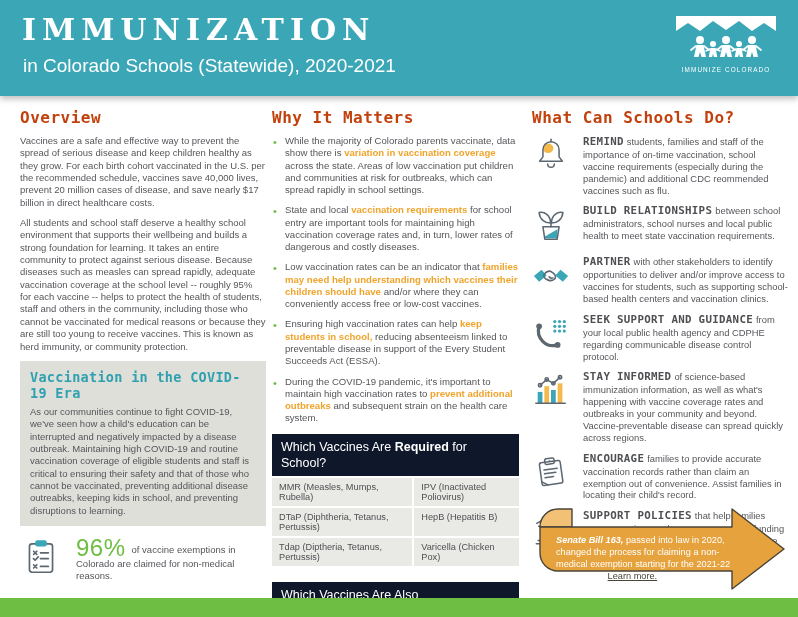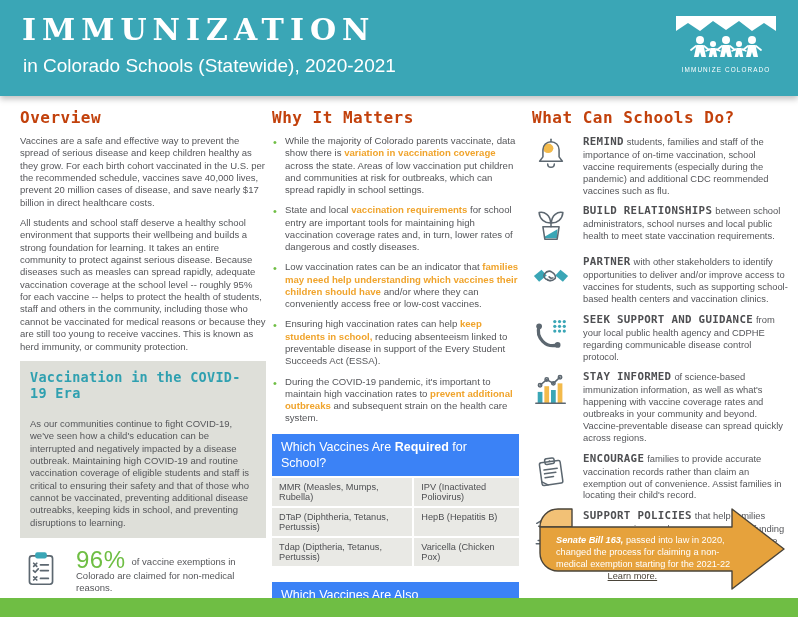--- a/index.html
+++ b/index.html
@@ -20,41 +20,41 @@
   .col-mid{left:272px;width:247px;}
   .col-right{left:532px;width:256px;}
 
   h2.section{font-family:"DejaVu Sans Mono",monospace;font-weight:700;color:#c2410c;
              font-size:16px;letter-spacing:.5px;margin:2px 0 8px;}
   p.body{font-size:9.5px;line-height:1.3;margin:0 0 8px;color:#55565A;}
 
   
   .covid-box{background:#DEDFD9;padding:8px 10px 9px;margin-top:4px;}
   .covid-box h3{font-family:"DejaVu Sans Mono",monospace;font-weight:700;color:#2FA0B0;
-                font-size:13.5px;margin:0 0 17px;letter-spacing:.3px;}
+                font-size:13.5px;margin:0 0 5px;letter-spacing:.3px;}
   .covid-box p{font-size:9.5px;line-height:1.3;margin:0;color:#55565A;}
 
   
   .stat{display:flex;gap:12px;margin-top:10px;align-items:flex-start;}
   .stat-icon{flex:0 0 44px;width:44px;}
   .stat-icon svg{width:42px;height:42px;}
   .stat-body{font-size:9.5px;line-height:1.32;color:#55565A;padding-top:2px;}
   .stat-value{font-size:24px;line-height:20px;color:#6FBE44;margin-right:6px;
               letter-spacing:.5px;vertical-align:-3px;}
 
   
   ul.bullets{list-style:none;margin:0 0 6px;padding:0;}
   ul.bullets li{position:relative;padding-left:13px;font-size:9.6px;line-height:1.28;
                 margin-bottom:8px;color:#55565A;}
   ul.bullets li::before{content:"\2022";position:absolute;left:1px;top:0;color:#6FBE44;
                         font-size:11px;}
   .hl{color:#F0A42C;font-weight:700;}
 
   
-  .tbl-header{background:#3b82f6;color:#fff;font-size:12.5px;font-weight:400;
+  .tbl-header{background:#0f172a;color:#fff;font-size:12.5px;font-weight:400;
               padding:5px 9px;line-height:1.3;margin-top:9px;}
   .tbl-header .bd{font-weight:700;}
   .tbl{display:grid;grid-template-columns:1.34fr 1fr;gap:2px;margin-top:2px;}
   .tbl .cell{background:#E9E9E5;padding:4px 7px;font-size:9.2px;color:#4E4F52;min-height:10px;}
 
   
   .action{display:flex;gap:11px;margin-bottom:8px;}
   .action-icon{flex:0 0 40px;width:40px;padding-top:1px;}
   .action-icon svg{width:38px;height:38px;}
   .action-text{font-size:9.4px;line-height:1.27;color:#55565A;}

